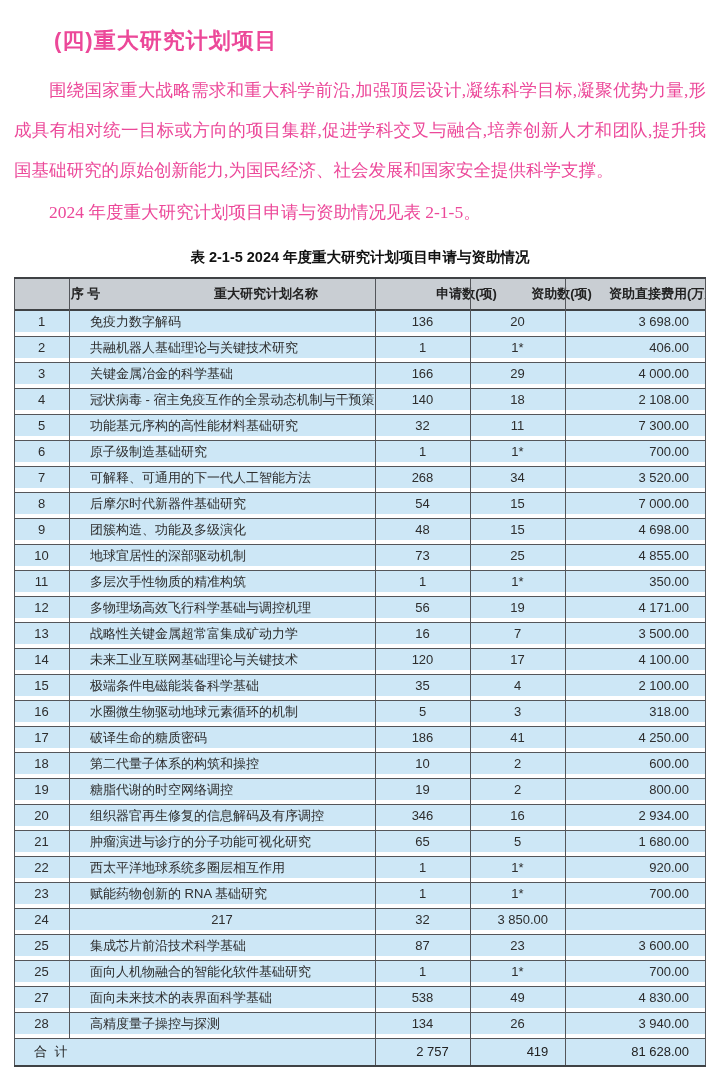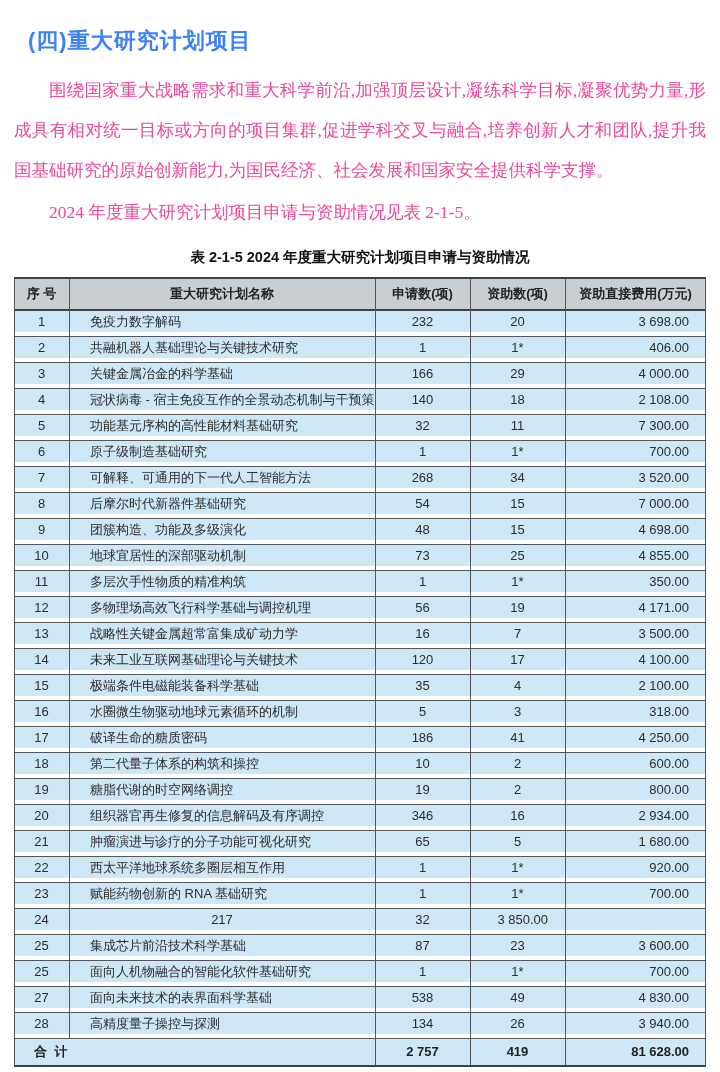--- a/index.html
+++ b/index.html
@@ -1,22 +1,22 @@
 <!DOCTYPE html>
 <html lang="zh" style="--row-bg: #cde7f6; --header-bg: #c9ced3;"><head>
 <meta charset="utf-8">
 <style>
   html,body{margin:0;padding:0;background:#ffffff;}
   body{width:720px;font-family:"Liberation Sans",sans-serif;color:#1c1c1c;}
   .page{width:720px;min-height:1072px;box-sizing:border-box;padding:26px 14px 10px 14px;}
 
   .section-title{
     font-family:"Liberation Sans",sans-serif;
-    font-weight:700;font-size:22px;color:#3b82f6;
-    margin:0 0 14px 14px;letter-spacing:1px;
+    font-weight:700;font-size:22px;color:#ec4899;
+    margin:0 0 14px 40px;letter-spacing:1px;
   }
 
   .body-text{
     font-family:"Liberation Serif",serif;
     font-size:17.5px;line-height:40px;color:#ec4899;
     text-align:justify;margin:0;
   }
   .body-text.indent{text-indent:2em;}
   .see-table{margin-top:2px;}
 
@@ -29,34 +29,35 @@
   .rtable{
     position:relative;width:692px;
     border-top:2px solid #3f4245;border-bottom:2px solid #3f4245;
     font-size:13px;color:#2d2d2d;
   }
   .thead{
     display:grid;grid-template-columns:55px 306px 95px 95px 1fr;
     background:var(--header-bg,#c9ced3);
     height:30px;line-height:30px;font-weight:700;color:#222;
     border-bottom:2px solid #3f4245;
+    padding-left:44px;
   }
   .thead .cell{text-align:center;}
   .trow{
     display:grid;grid-template-columns:55px 306px 95px 95px 1fr;
     background:var(--row-bg,#cde7f6);
     height:21px;line-height:21px;
     border-top:1px solid #54565a;margin-top:4px;
   }
   .tbody .trow:first-child{margin-top:0;border-top:none;}
   .trow-total{
     display:grid;grid-template-columns:361px 95px 95px 1fr;
     background:var(--row-bg,#cde7f6);
-    height:26px;line-height:26px;font-weight:700;color:#222;
-    border-top:1px solid #54565a;margin-top:4px;
+    height:26px;line-height:26px;font-weight:400;color:#222;
+    border-top:1px solid #54565a;margin-top:4px;gap:10px;
   }
   .cell{overflow:hidden;white-space:nowrap;}
   .cell.c-seq{text-align:center;}
   .cell.c-name{text-align:left;padding-left:21px;}
   .cell.c-num{text-align:center;}
   .cell.c-amount{text-align:right;padding-right:17px;}
   .cell.c-total-label{text-align:left;padding-left:20px;letter-spacing:2px;}
 
   
   .vline{position:absolute;top:0;bottom:0;width:1px;background:#54565a;}
@@ -85,21 +86,21 @@
       <div class="cell">重大研究计划名称</div>
       <div class="cell">申请数(项)</div>
       <div class="cell">资助数(项)</div>
       <div class="cell">资助直接费用(万元)</div>
     </div>
 
     <div class="tbody" id="table-body">
         <div class="trow">
         <div class="cell c-seq">1</div>
         <div class="cell c-name">免疫力数字解码</div>
-        <div class="cell c-num">232</div>
+        <div class="cell c-num">136</div>
         <div class="cell c-num">20</div>
         <div class="cell c-amount">3 698.00</div>
       </div>
         <div class="trow">
         <div class="cell c-seq">2</div>
         <div class="cell c-name">共融机器人基础理论与关键技术研究</div>
         <div class="cell c-num">1</div>
         <div class="cell c-num">1*</div>
         <div class="cell c-amount">406.00</div>
       </div>

